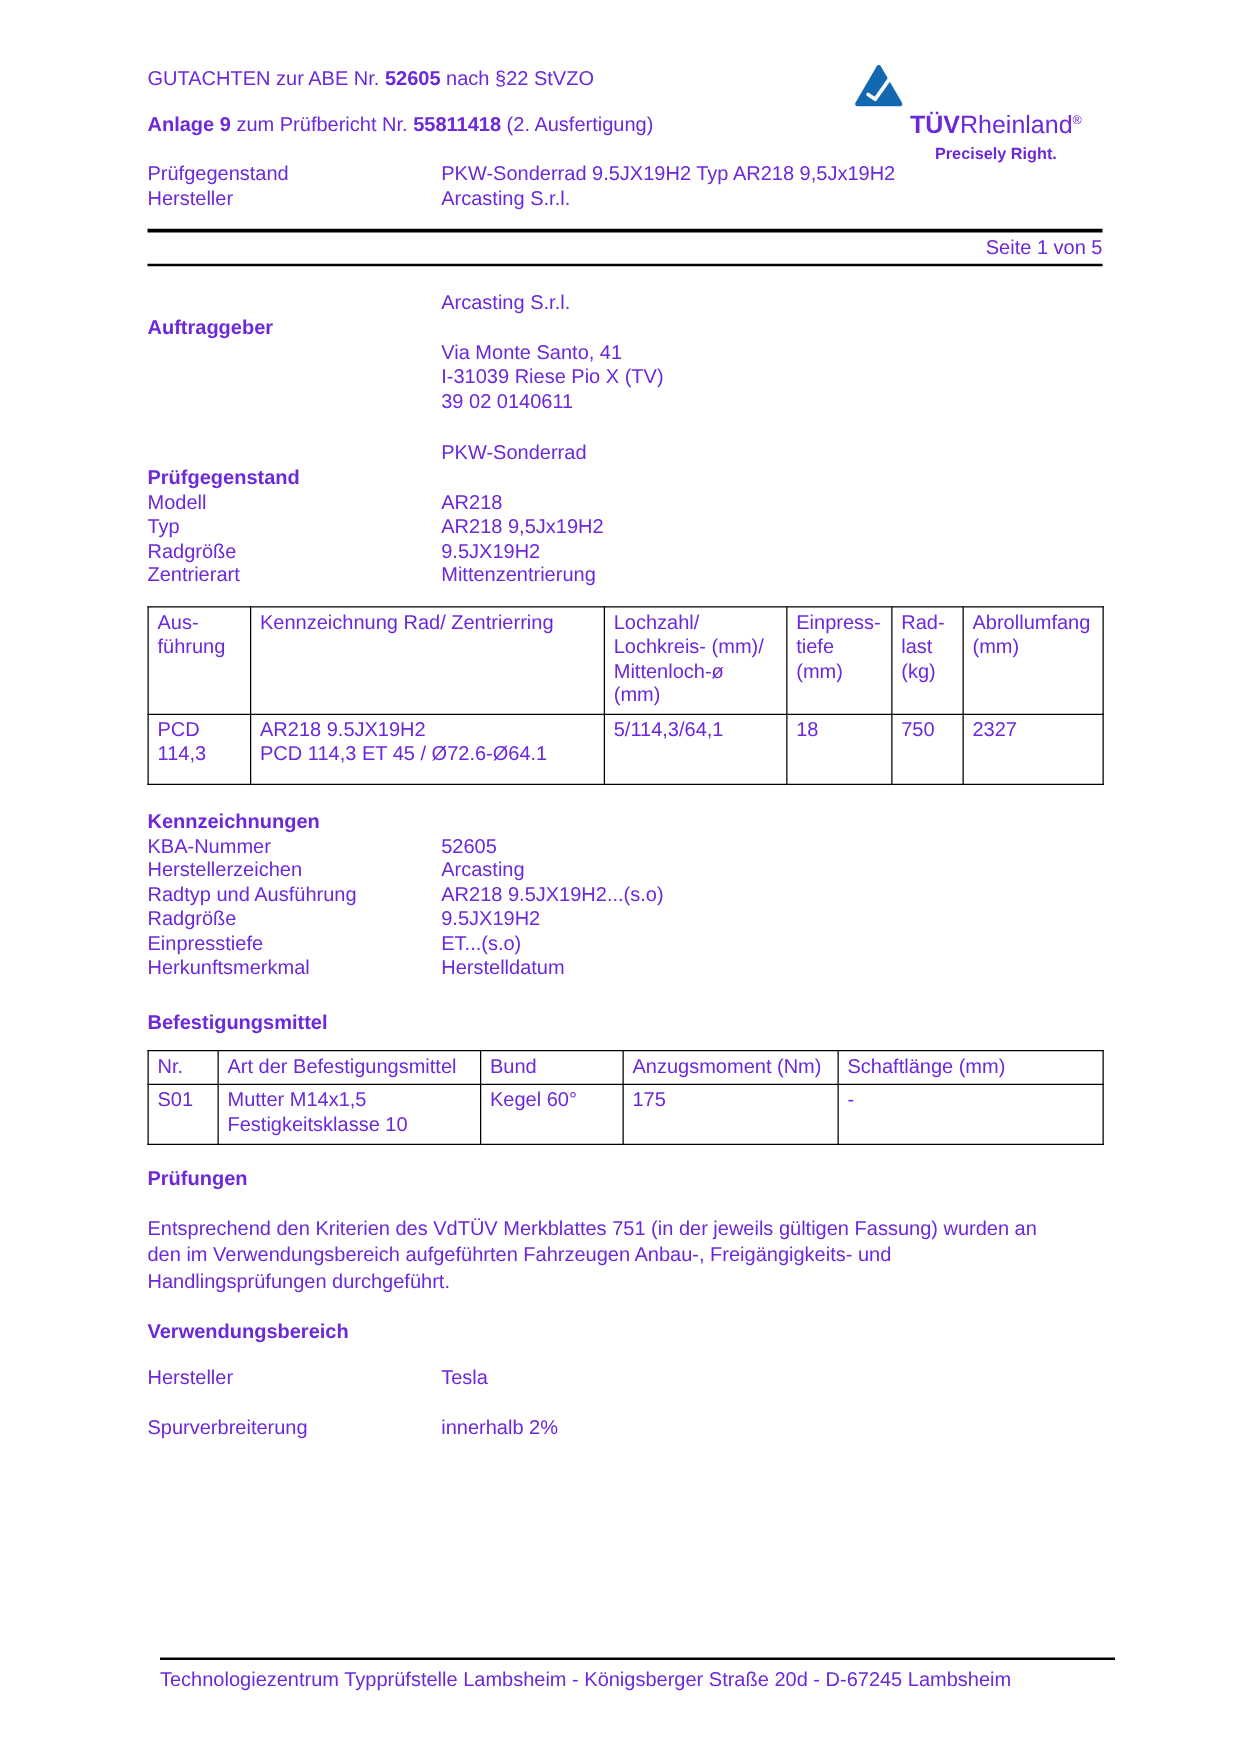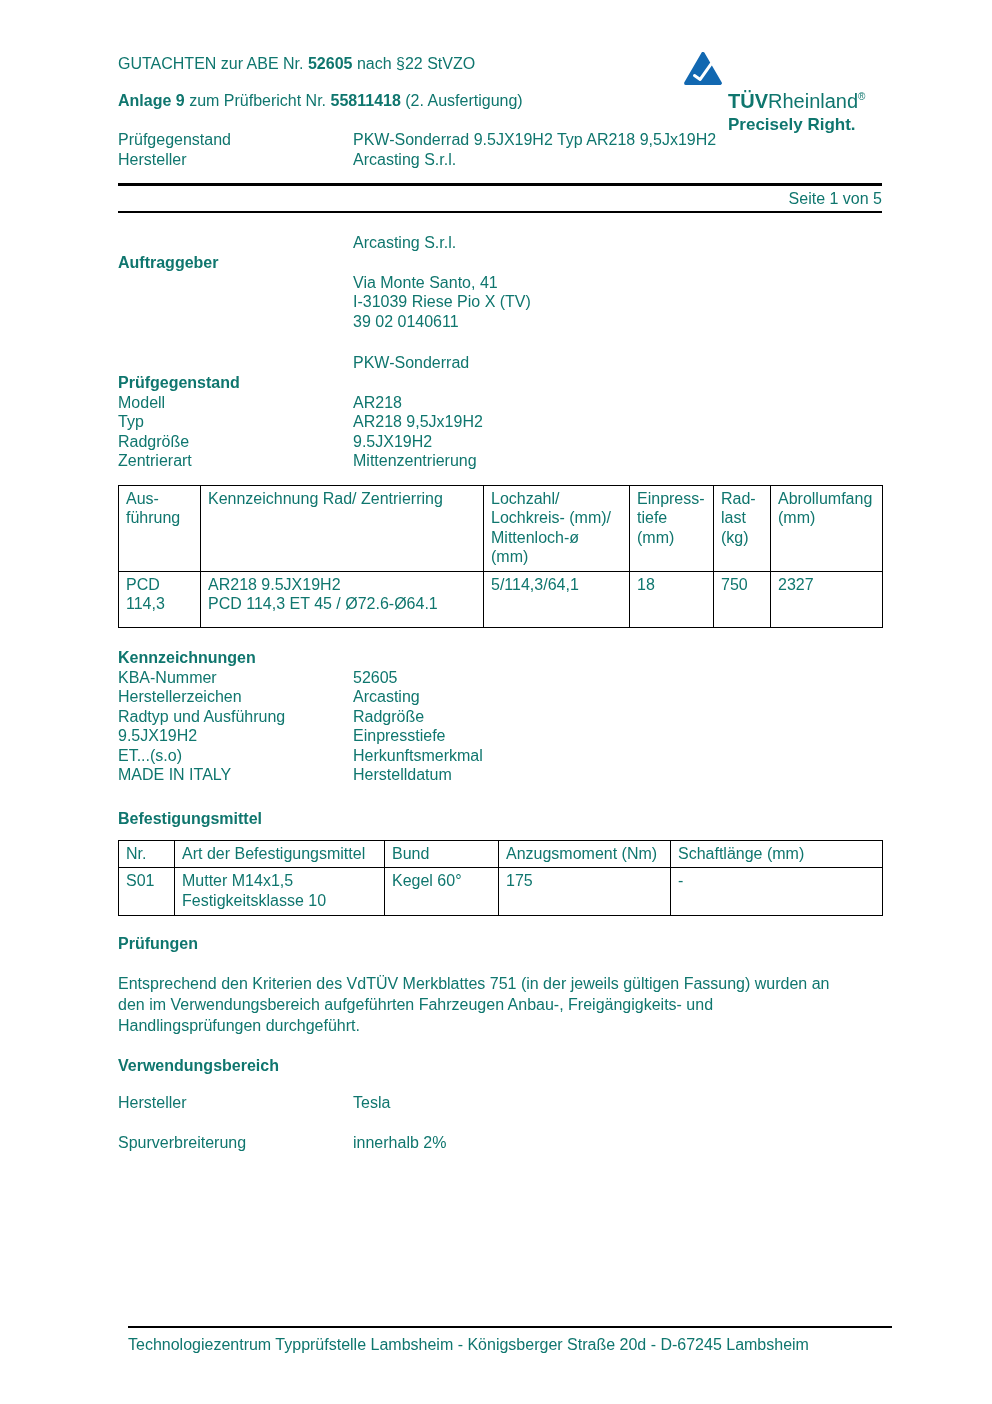--- a/index.html
+++ b/index.html
@@ -3,35 +3,35 @@
 <meta charset="utf-8">
 <style>
   * { margin:0; padding:0; box-sizing:border-box; }
   html,body { background:#e9e9e9; }
   .page {
     position:relative;
     width:992px; height:1404px;
     margin:0 auto;
     background:#ffffff;
     font-family:"Liberation Sans", sans-serif;
-    font-size:16px; color:#0f766e;
+    font-size:16px; color:#6d28d9;
   }
   .content { position:absolute; left:118px; top:54px; width:764px; }
 
   .hline1 { line-height:19px; }
   .hline2 { line-height:19px; margin-top:18px; }
 
   
   .logo { position:absolute; left:566px; top:-4px; display:flex; align-items:flex-start; gap:6px; }
   .logo svg { display:block; margin-top:2px; }
   .logo-txt { display:flex; flex-direction:column; }
   .brand { font-size:20px; letter-spacing:0; line-height:22px; white-space:nowrap;margin-top:36px; }
   .brand b { font-weight:bold; }
   .brand sup { font-size:10px; vertical-align:super; }
-  .tagline { font-size:17px; font-weight:bold; margin-top:3px; }
+  .tagline { font-size:13px; font-weight:bold; margin-top:3px;text-align:center; }
 
   
   .kv { display:grid; grid-template-columns:235px 1fr; line-height:19.5px; }
   .kv div { min-height:19.5px; }
   .subject { margin-top:20px; }
   .client { margin-top:20px; }
   .testobj { margin-top:22px; }
   .markings-grid { margin-top:1px; }
   .usage-grid { margin-top:18px; row-gap:20px; }
 
@@ -163,26 +163,26 @@
       </tbody>
     </table>
 
     <div class="sec-heading h-markings">Kennzeichnungen</div>
     <div class="kv markings-grid">
       <div>KBA-Nummer</div>
       <div>52605</div>
       <div>Herstellerzeichen</div>
       <div>Arcasting</div>
       <div>Radtyp und Ausführung</div>
+      <div>AR218 9.5JX19H2...(s.o)</div>
       <div>Radgröße</div>
       <div>9.5JX19H2</div>
       <div>Einpresstiefe</div>
       <div>ET...(s.o)</div>
       <div>Herkunftsmerkmal</div>
-      <div>MADE IN ITALY</div>
       <div>Herstelldatum</div>
     </div>
 
     <div class="sec-heading h-fasteners">Befestigungsmittel</div>
     <table class="doc-table fastener-table">
       <colgroup>
         <col style="width:56px">
           <col style="width:210px">
           <col style="width:114px">
         <col style="width:172px">

